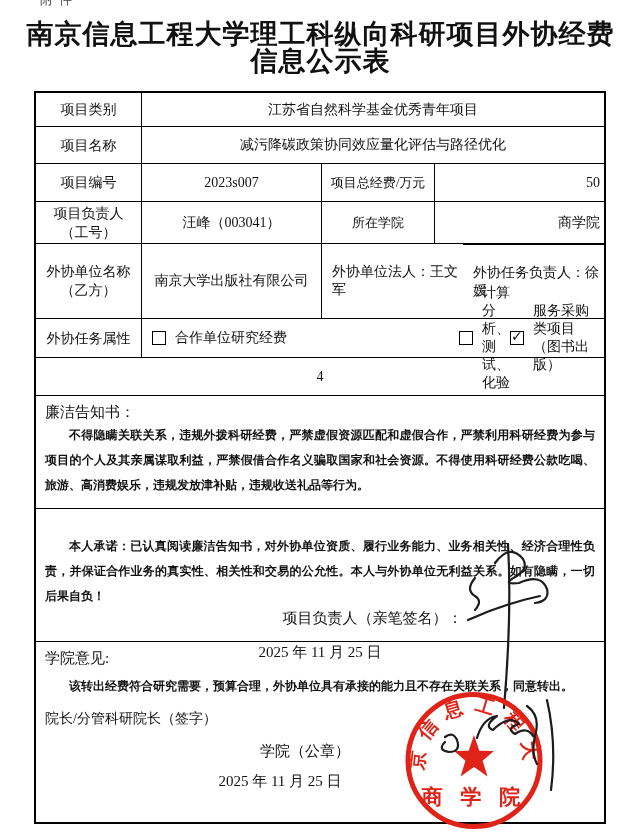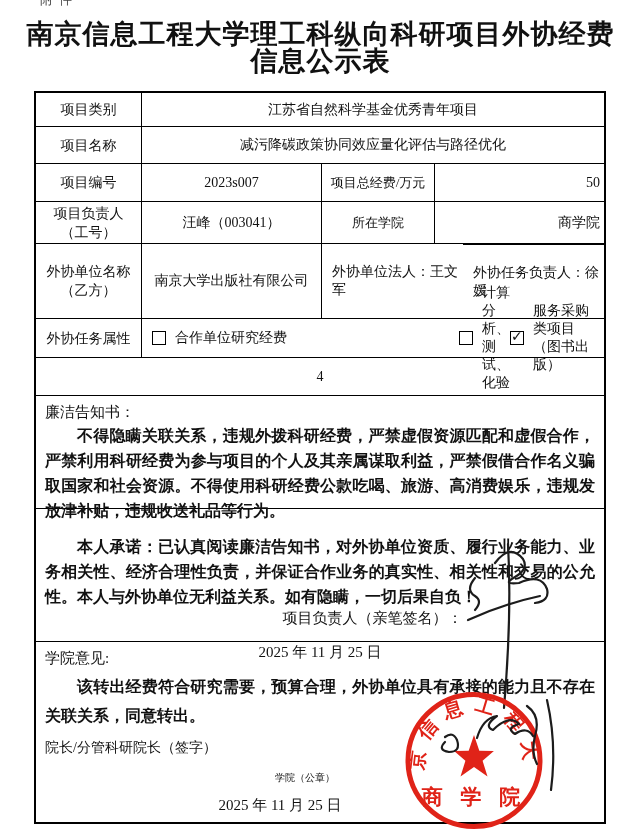--- a/index.html
+++ b/index.html
@@ -39,27 +39,27 @@
   .optline{display:flex;width:100%;}
   .opt{display:flex;align-items:center;}
   .optA{width:307px;flex:none;}
   .cb{width:12px;height:12px;border:1.5px solid #000;display:inline-block;
     margin-right:9px;flex:none;position:relative;background:#fff;}
   .cb.checked::after{content:"✓";position:absolute;left:0;top:-4px;font-size:14px;
     font-weight:bold;font-family:"DejaVu Sans",sans-serif;}
 
   .blockcell{flex:1;display:block;text-align:left;padding:7px 9px;box-sizing:border-box;}
   .sec-title{font-size:15px;}
-  .sec-body{font-weight:bold;font-size:16px;line-height:25px;text-indent:2em;
+  .sec-body{font-weight:bold;font-size:12px;line-height:25px;text-indent:2em;
     text-align:justify;margin:1px 0 0 0;}
   .op-body{line-height:29px;margin-top:4px;}
   .signline{text-align:center;padding-left:105px;font-size:15px;}
   .dateline{margin-top:15px;text-align:center;font-size:15px;}
   .deanline{margin-top:9px;text-align:left;font-size:14px;}
-  .sealline{margin-top:14px;text-align:center;font-size:10px;padding-right:30px;}
+  .sealline{margin-top:14px;text-align:center;font-size:15px;padding-right:30px;}
   .opdate{margin-top:11px;text-align:center;font-size:15px;padding-right:80px;}
 
   .ovl{position:absolute;pointer-events:none;}
   .ink{stroke:#1c1c1c;stroke-width:2.2;fill:none;stroke-linecap:round;stroke-linejoin:round;}
 </style>
 </head>
 <body>
 
 <div class="frag">附件</div>
 <div class="title t1">南京信息工程大学理工科纵向科研项目外协经费</div>

